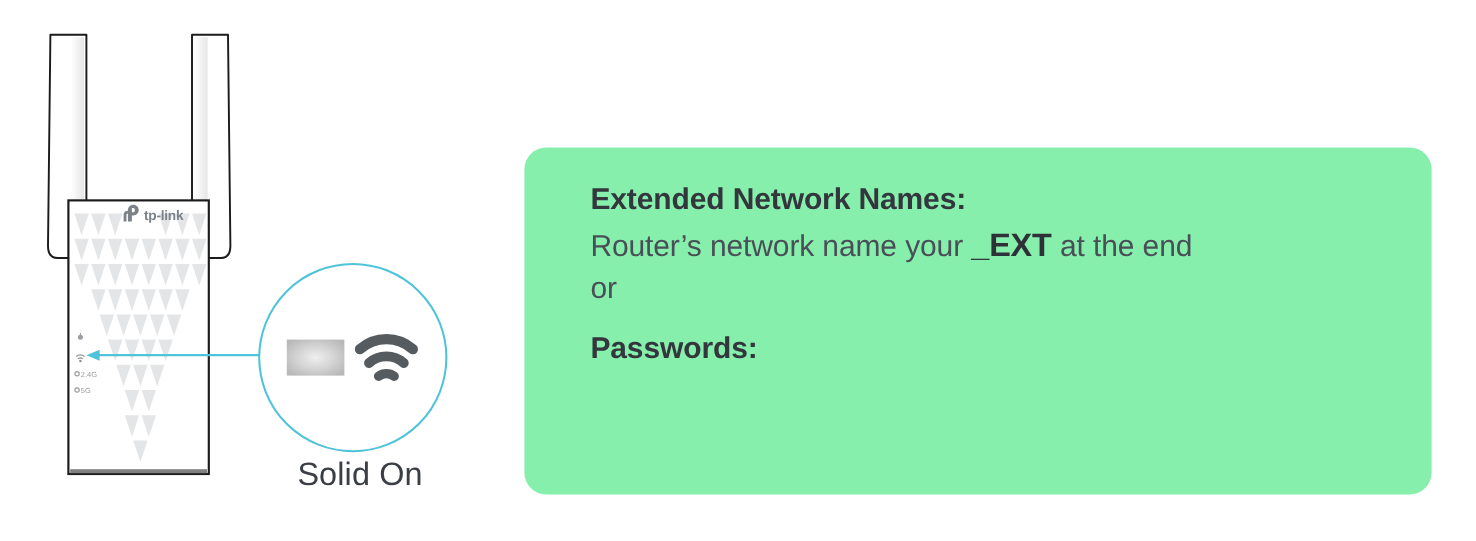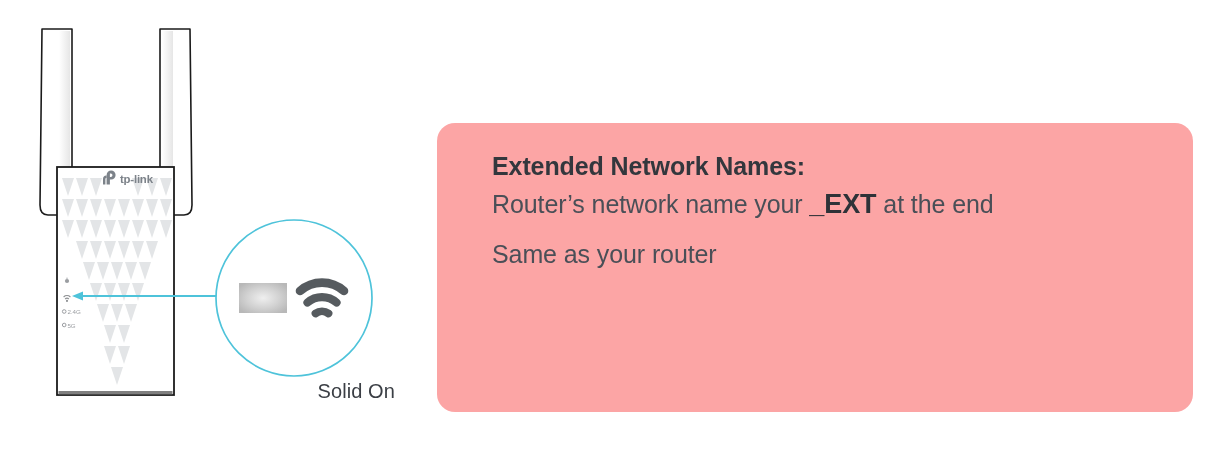--- a/index.html
+++ b/index.html
@@ -24,36 +24,36 @@
     width: 420px;
     height: 451px;
   }
 
   
   #callout-label {
     position: absolute;
     left: 205px;
     top: 380px;
     width: 190px;
-    text-align: right;
-    font-size: 20px;
+    text-align: center;
+    font-size: 27px;
     color: #3b3f45;
     font-family: "Liberation Sans", sans-serif;
     letter-spacing: 0.1px;
     white-space: nowrap;
   }
 
   
   #info-panel {
     position: absolute;
     left: 437px;
     top: 123px;
     width: 756px;
     height: 289px;
-    background: #fca5a5;
+    background: #86efac;
     border-radius: 18px;
     box-sizing: border-box;
     padding: 26px 40px 0 55px;
   }
 
   .info-heading {
     font-size: 25px;
     font-weight: bold;
     color: #33373d;
     line-height: 1.42;
@@ -243,19 +243,20 @@
 <div id="callout-label">Solid On</div>
 
 <div id="info-panel">
 
   <div class="info-heading">Extended Network Names:</div>
 
   <div class="info-line">
     <span>Router’s network name your </span><span class="ext-emph">_EXT</span><span> at the end</span>
   </div>
 
+  <div class="info-line">or</div>
 
 
   <div class="spacer-sm"></div>
 
-
-  <div class="info-line">Same as your router</div>
+  <div class="info-heading">Passwords:</div>
+
 </div>
 
 </body></html>

